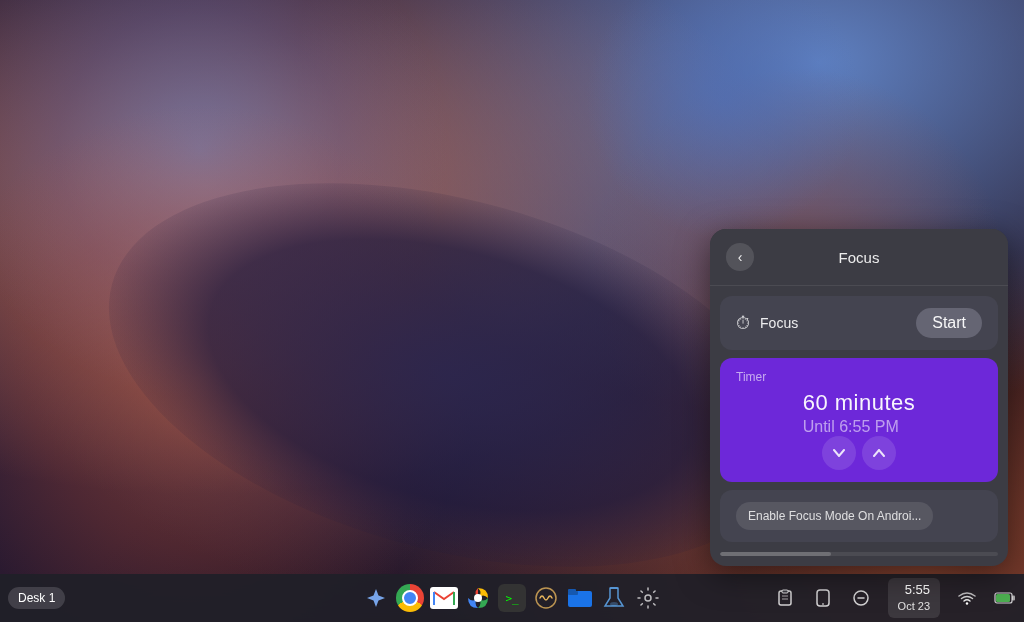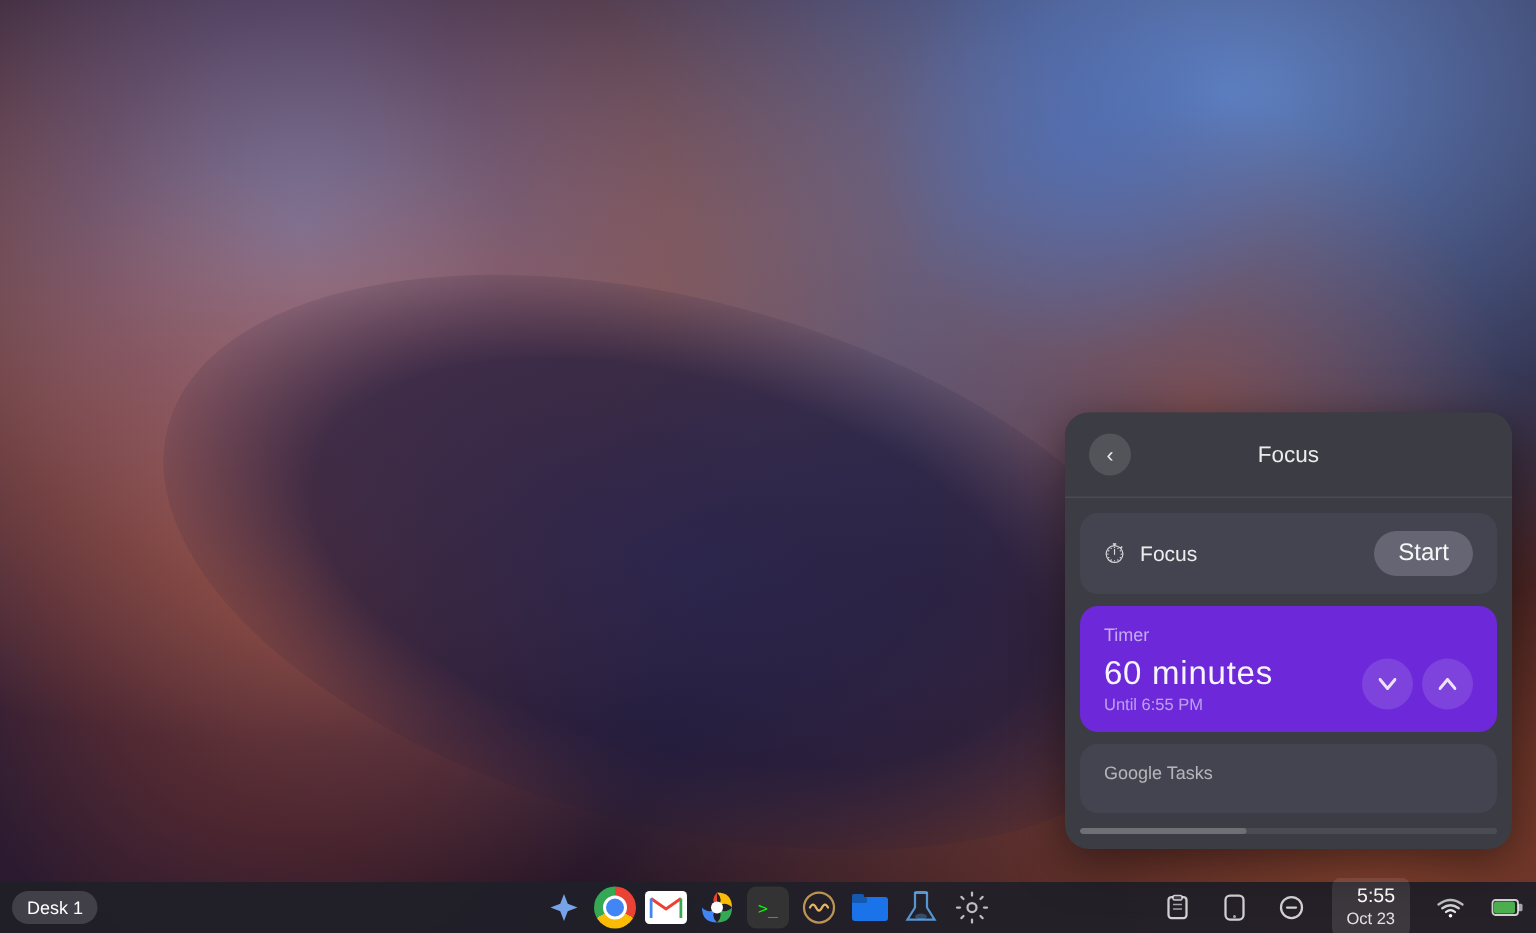--- a/index.html
+++ b/index.html
@@ -78,21 +78,21 @@
       left: 100px;
       transform: rotate(15deg);
     }
 
     
     #taskbar {
       position: absolute;
       bottom: 0;
       left: 0;
       right: 0;
-      height: 34px;
+      height: 48px;
       background: rgba(32, 32, 40, 0.92);
       backdrop-filter: blur(20px);
       display: flex;
       align-items: center;
       justify-content: space-between;
       padding: 0 8px;
       z-index: 100;
     }
 
     #taskbar-left {
@@ -297,36 +297,37 @@
     .timer-label {
       color: rgba(255,255,255,0.6);
       font-size: 12px;
       margin-bottom: 6px;
     }
 
     .timer-row {
       display: flex;
       align-items: center;
       justify-content: space-between;
+      flex-direction: column;
     }
 
     .timer-info {
       flex: 1;
     }
 
     .timer-value {
       color: rgba(255,255,255,0.95);
       font-size: 22px;
       font-weight: 400;
       letter-spacing: 0.5px;
     }
 
     .timer-until {
       color: rgba(255,255,255,0.55);
-      font-size: 11px;
+      font-size: 16px;
       margin-top: 2px;
     }
 
     .timer-controls {
       display: flex;
       gap: 6px;
     }
 
     .timer-btn {
       width: 34px;
@@ -461,21 +462,21 @@
         <button class="timer-btn">
           <svg width="12" height="8" viewBox="0 0 12 8" fill="none">
             <path d="M1 7L6 1L11 7" stroke="rgba(255,255,255,0.85)" stroke-width="2" stroke-linecap="round"></path>
           </svg>
         </button>
       </div>
     </div>
   </div>
 
   <div class="tasks-section">
-    <div class="tasks-label">Google Tasks</div>
+    <button class="enable-btn">Enable Focus Mode On Androi...</button>
   </div>
 
   <div class="panel-scroll-indicator">
     <div class="panel-scroll-bar"></div>
   </div>
 </div>
 
 <div id="taskbar">
   <div id="taskbar-left">
     <div class="desk-label">Desk 1</div>

